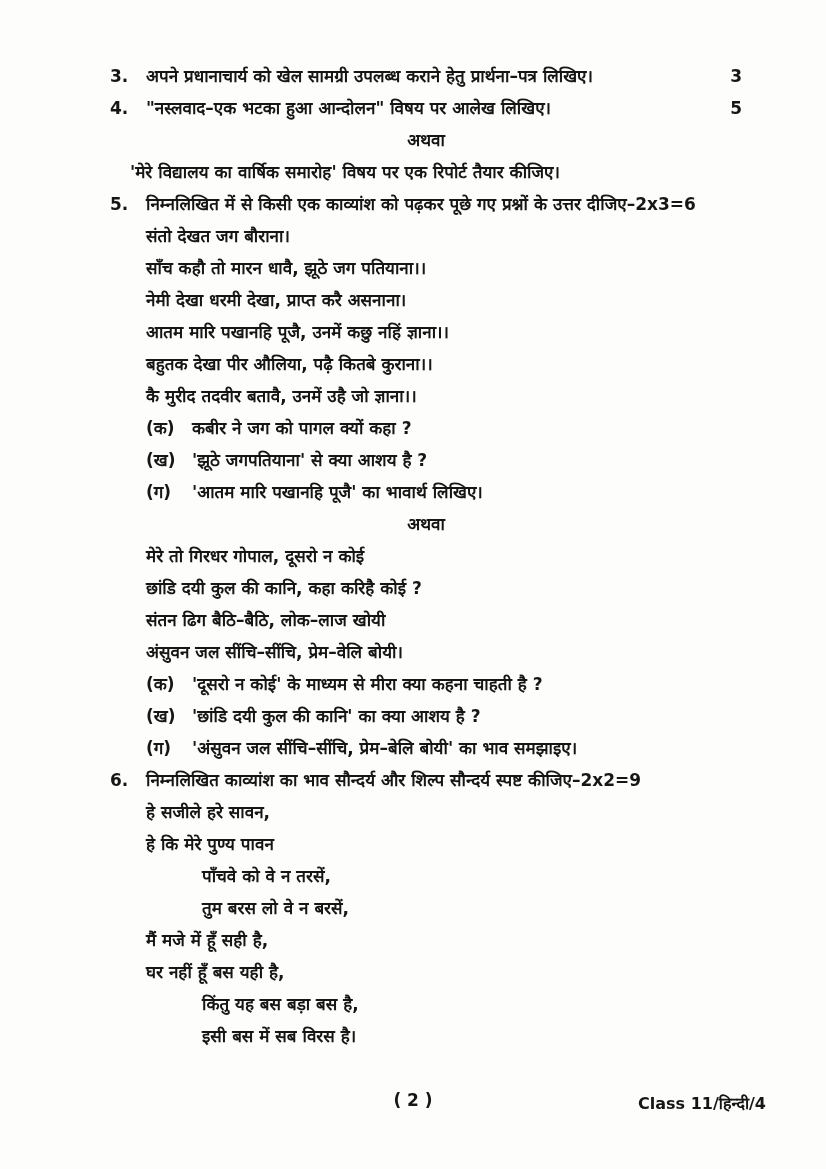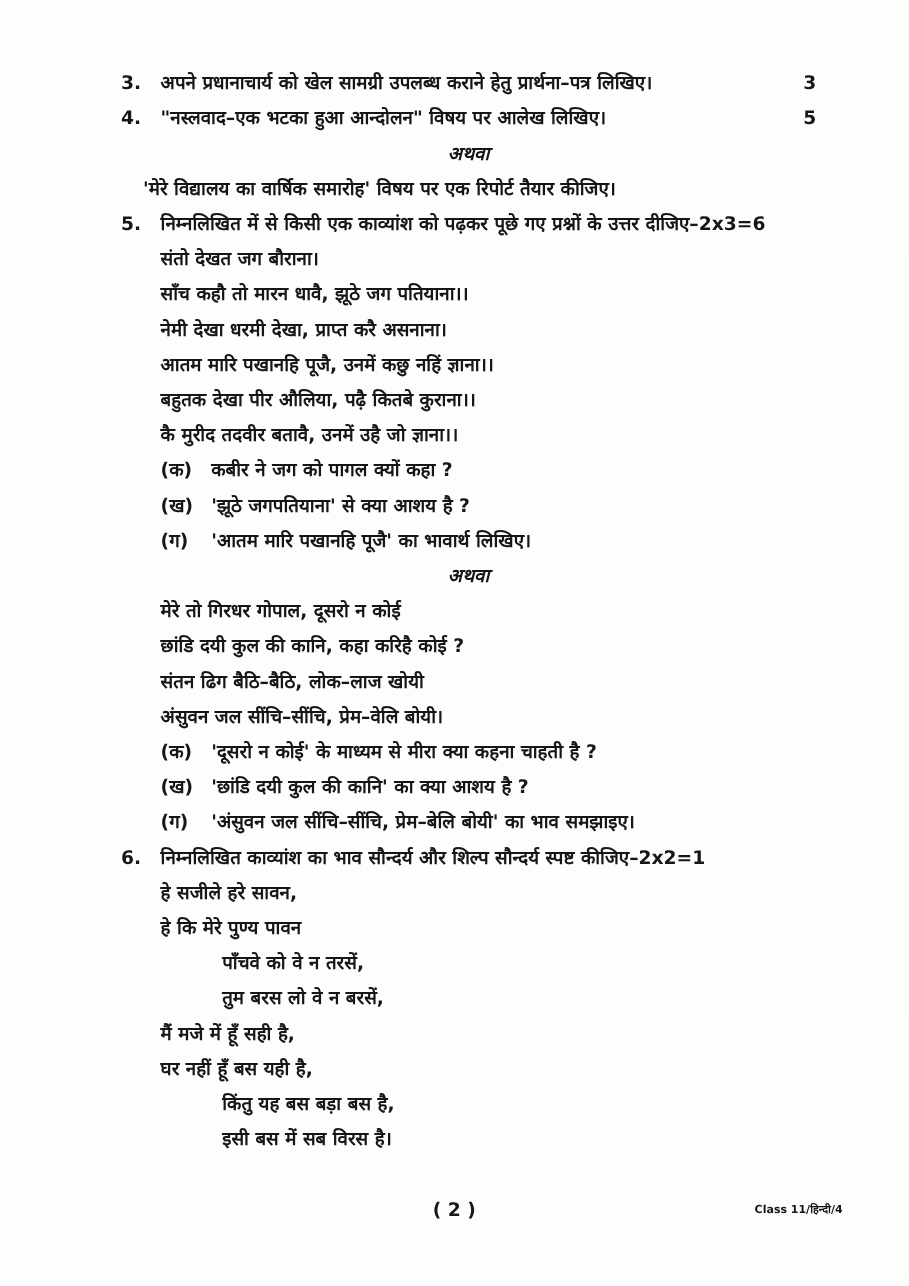--- a/index.html
+++ b/index.html
@@ -29,21 +29,20 @@
     font-weight: 600;
   }
   .question-row { margin-top: 2px; }
   .qnum  { flex: none; width: 36px; font-weight: 700; }
   .qtext { flex: 1; font-weight: 700; }
   .marks { flex: none; width: 28px; text-align: right; font-weight: 700; }
   .center-row {
     display: block;
     text-align: center;
     font-weight: 700;
-    font-style: italic;
     margin-top: 2px;
     margin-bottom: 8px;
   }
   .plain-row .plain { margin-left: 20px; }
   .verse-row .verse-text { margin-left: 36px; }
   .verse-row.indent .verse-text { margin-left: 92px; }
   .sub-row { margin-left: 36px; }
   .sublabel { flex: none; width: 46px; font-weight: 700; }
   .subtext  { flex: 1; }
   .footer {
@@ -51,21 +50,21 @@
     left: 0; right: 0; top: 1090px; height: 32px;
     font-weight: 700;
   }
   .pagenum {
     position: absolute; left: 0; right: 0;
     text-align: center;
     font-size: 17px;
   }
   .footer-right {
     position: absolute; right: 60px; top: 2px;
-    font-size: 10px;
+    font-size: 16px;
   }
 </style>
 </head>
 <body>
 
 <main class="page">
   <section id="content" class="content">
       <div class="row question-row">
         <span class="qnum">3.</span>
         <span class="qtext">अपने प्रधानाचार्य को खेल सामग्री उपलब्ध कराने हेतु प्रार्थना–पत्र लिखिए।</span>
@@ -134,21 +133,21 @@
       <div class="row sub-row">
         <span class="sublabel">(ख)</span>
         <span class="subtext">'छांडि दयी कुल की कानि' का क्या आशय है ?</span>
       </div>
       <div class="row sub-row">
         <span class="sublabel">(ग)</span>
         <span class="subtext">'अंसुवन जल सींचि–सींचि, प्रेम–बेलि बोयी' का भाव समझाइए।</span>
       </div>
       <div class="row question-row">
         <span class="qnum">6.</span>
-        <span class="qtext">निम्नलिखित काव्यांश का भाव सौन्दर्य और शिल्प सौन्दर्य स्पष्ट कीजिए–2x2=1</span>
+        <span class="qtext">निम्नलिखित काव्यांश का भाव सौन्दर्य और शिल्प सौन्दर्य स्पष्ट कीजिए–2x2=9</span>
       </div>
       <div class="row verse-row">
         <span class="verse-text">हे सजीले हरे सावन,</span>
       </div>
       <div class="row verse-row">
         <span class="verse-text">हे कि मेरे पुण्य पावन</span>
       </div>
       <div class="row verse-row indent">
         <span class="verse-text">पाँचवे को वे न तरसें,</span>
       </div>

